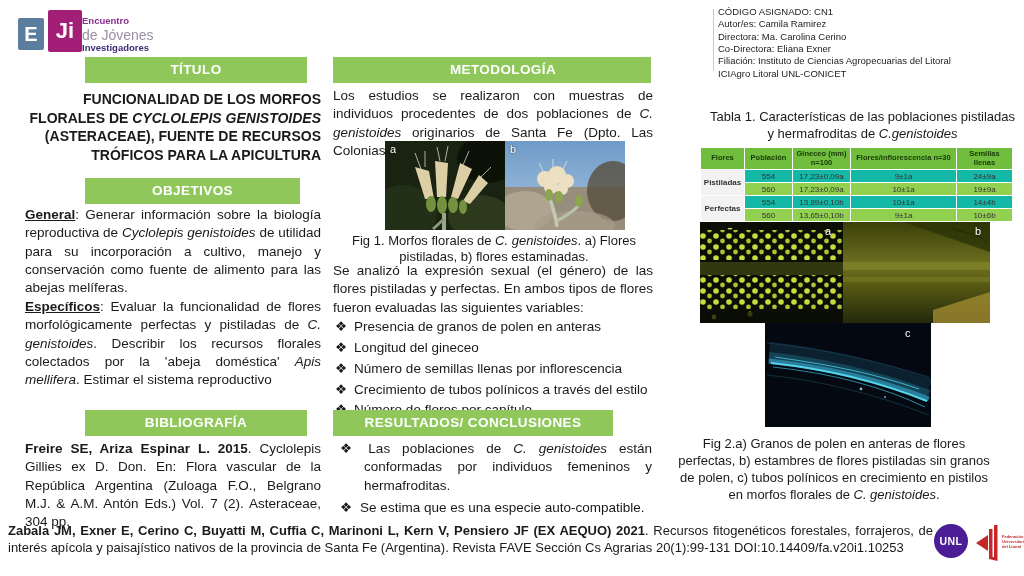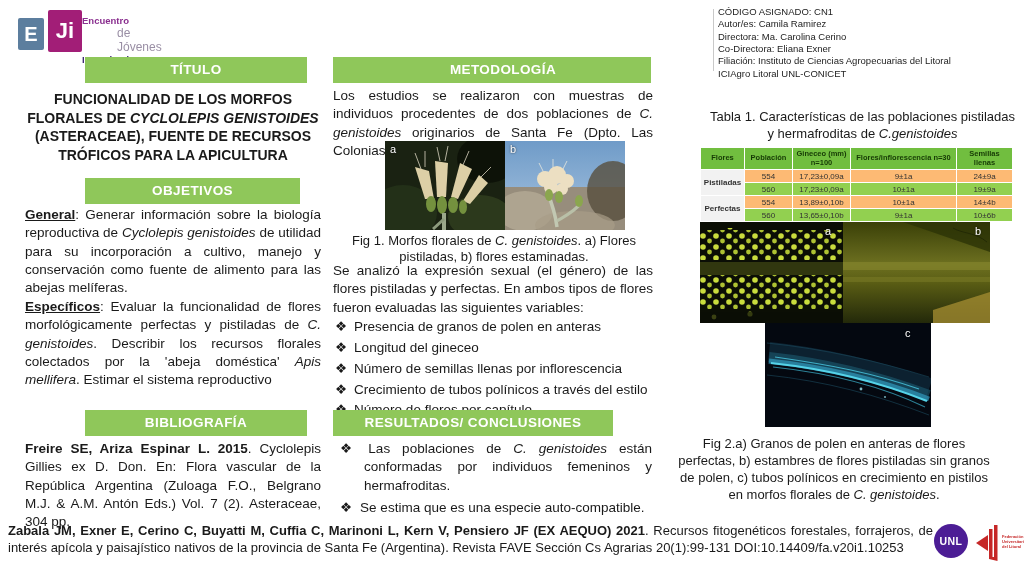--- a/index.html
+++ b/index.html
@@ -8,35 +8,35 @@
 
   .abs { position:absolute; }
 
   
   .bar { position:absolute; height:26px; background:#8FC75A; color:#fff; font-weight:bold;
          font-size:13.5px; text-align:center; line-height:26px; letter-spacing:.4px; }
 
   .body-text { font-size:13.5px; line-height:1.36; color:#1a1a1a; text-align:justify; }
   .center { text-align:center; }
   .it { font-style:italic; }
-  .bd { font-weight:bold; }
+  .bd { font-weight:bold;text-align:right; }
   .bdu { font-weight:bold; text-decoration:underline; }
 
   
   .eji-sq { position:absolute; border-radius:2px; color:#fff; font-weight:bold; text-align:center; }
   .eji-txt div { line-height:1.15; }
 
   
   .info-lines { font-size:9.5px; line-height:1.3; color:#222; }
 
   
   table.t1 { border-collapse:collapse; width:312px; table-layout:fixed; }
   table.t1 th { background:#71BE3F; color:#163A05; font-size:7.5px; line-height:1.15; padding:2px 1px; border:1px solid #fff; text-align:center; vertical-align:middle; }
   table.t1 td { font-size:8px; color:#333; padding:1px 2px; border:1px solid #fff; text-align:center; vertical-align:middle; height:13px; }
-  tr.rl td { background:#fdba74; }
+  tr.rl td { background:#14b8a6; }
   tr.rg td { background:#92D050; }
   td.lbl { background:#F2F2F2 !important; font-weight:bold; color:#222; font-size:8px; text-align:left; padding-left:3px; }
 
   
   .vitem { padding-left:22px; text-indent:-22px; margin-bottom:2.5px; }
   .vitem .blt { margin-right:7px; font-style:normal; }
   .ritem { padding-left:24px; text-indent:-24px; text-align:justify; margin-bottom:4px; }
   .ritem .blt { margin-right:8px; }
 
   
@@ -53,21 +53,21 @@
 </head>
 <body>
 
 <div id="poster">
 
   <div class="abs" style="left:18px; top:6px; width:150px; height:52px;">
     <div class="eji-sq" style="left:0; top:12px; width:26px; height:32px; background:#5C7E9E; font-size:20px; line-height:32px;"><span>E</span></div>
     <div class="eji-sq" style="left:22px; top:4px; width:34px; height:42px; background:#A21E77; font-size:22px; line-height:42px;margin-left:8px;"><span>Ji</span></div>
     <div class="abs eji-txt" style="left:64px; top:10px;">
       <div style="color:#8A2F8F; font-weight:bold; font-size:9.5px;">Encuentro</div>
-      <div style="color:#9A8FA5; font-size:12px;margin-left:35px;">de Jóvenes</div>
+      <div style="color:#9A8FA5; font-size:14px;">de Jóvenes</div>
       <div style="color:#3F2B73; font-weight:bold; font-size:9.5px;">Investigadores</div>
     </div>
   </div>
 
   <div class="vdivider" style="left:713px; top:9px; height:62px;"></div>
   <div class="abs info-lines" style="left:718px; top:6px; width:302px;">
     <div>CÓDIGO ASIGNADO: CN1</div>
     <div>Autor/es: Camila Ramirez</div>
     <div>Directora: Ma. Carolina Cerino</div>
     <div>Co-Directora: Eliana Exner</div>

